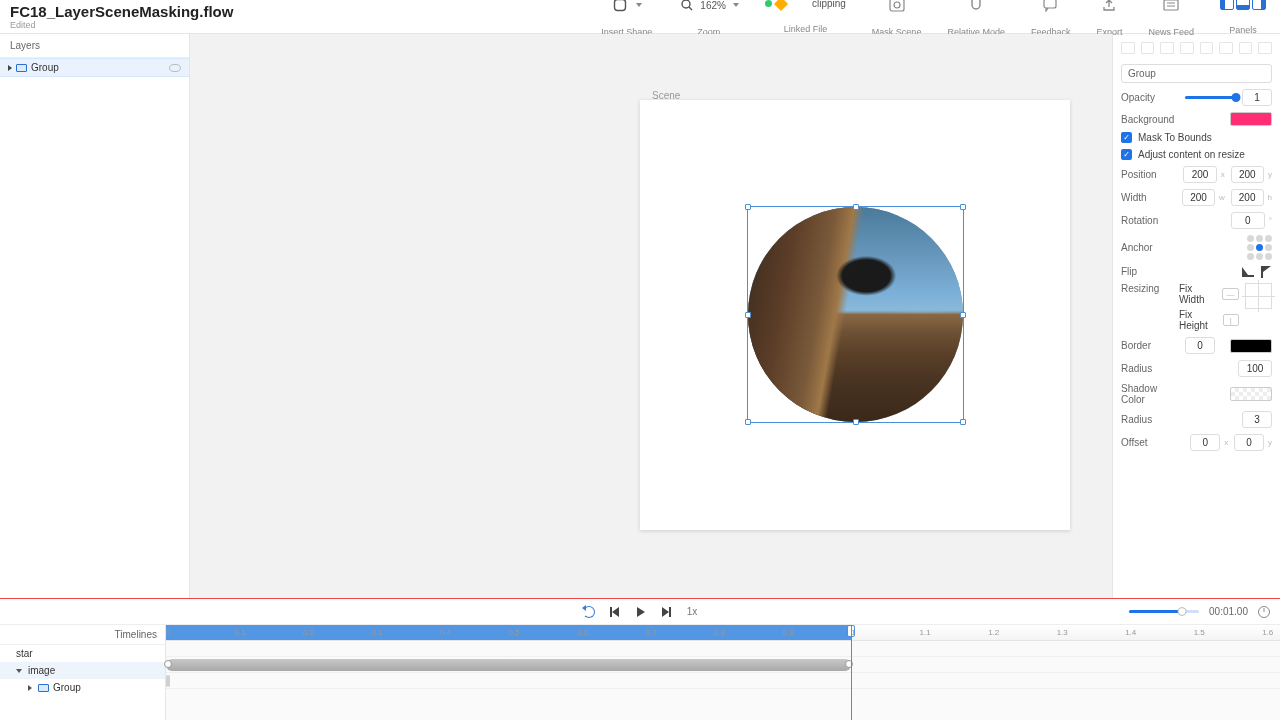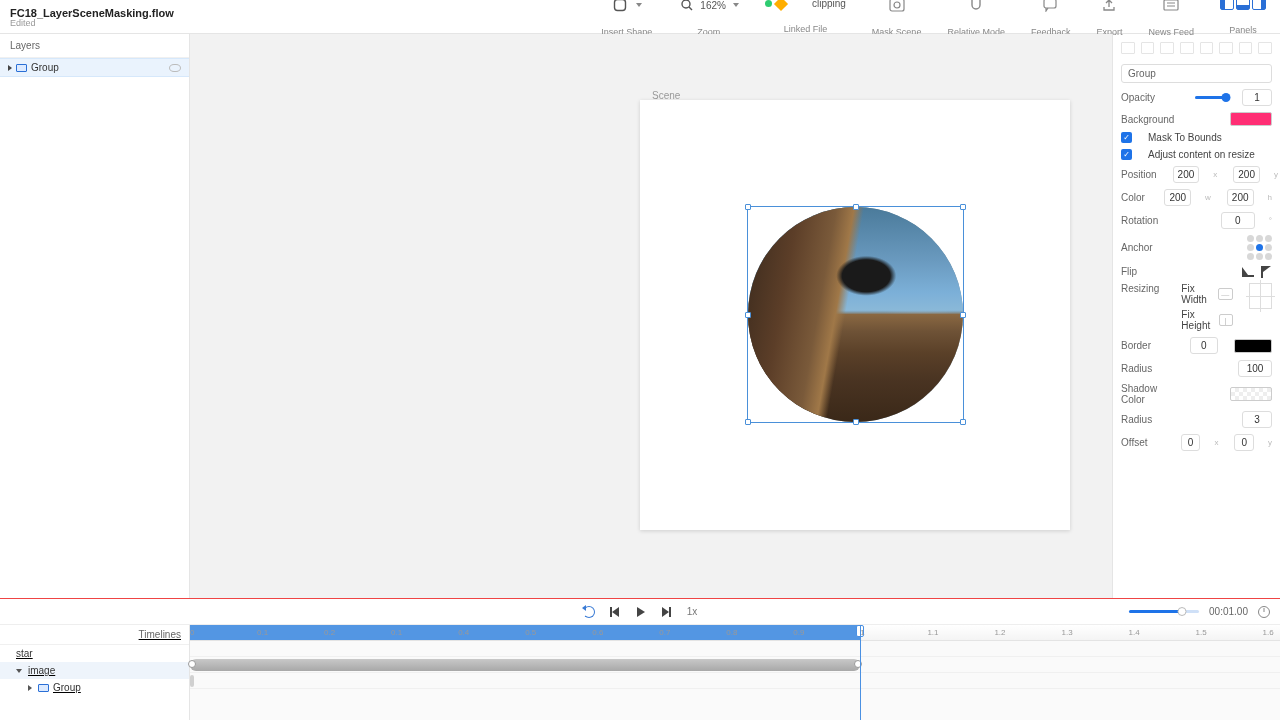--- a/index.html
+++ b/index.html
@@ -2,21 +2,21 @@
 <html><head>
 <meta charset="utf-8">
 <style>
 * { box-sizing: border-box; margin: 0; padding: 0; font-family: -apple-system, BlinkMacSystemFont, "Segoe UI", Helvetica, Arial, sans-serif; }
 html, body { width: 1280px; height: 720px; overflow: hidden; background: #fff; }
 .root { display: flex; flex-direction: column; width: 100%; height: 100%; }
 
 
 .titlebar { height: 34px; display: flex; align-items: center; padding: 2px 10px 0 10px; border-bottom: 1px solid #e5e5e5; }
 .titlebar .title-col { display: flex; flex-direction: column; line-height: 1.1; }
-.titlebar .title { font-size: 11px; font-weight: 600; color: #222; }
+.titlebar .title { font-size: 15px; font-weight: 600; color: #222; }
 .titlebar .subtitle { font-size: 9px; color: #999; }
 .titlebar .spacer { flex: 1; }
 .titlebar .tool-group { display: flex; gap: 18px; align-items: flex-start; }
 .tool-btn { display: flex; flex-direction: column; align-items: center; gap: 15px; cursor: pointer; padding: 0 4px; }
 .tool-btn .ico { width: 18px; height: 14px; display: flex; align-items: center; justify-content: center; color: #555; }
 .tool-btn .lbl { font-size: 9px; color: #888; }
 .tool-sub { display: flex; align-items: center; gap: 4px; }
 .chev-down { width: 0; height: 0; border-left: 3px solid transparent; border-right: 3px solid transparent; border-top: 4px solid #888; display:inline-block; margin-left: 3px;}
 .dot-green { width:7px; height:7px; border-radius:50%; background:#2ecc71; display:inline-block; }
 .sketch-diamond { width:10px; height:10px; transform: rotate(45deg); background:#ffae00; display:inline-block; }
@@ -47,21 +47,21 @@
   linear-gradient(180deg, #4a7a9a 0%, #6a9abf 25%, #7cb0d8 40%, #8ab8d8 48%, transparent 50%),
   linear-gradient(180deg, transparent 48%, #8a6842 50%, #6e5236 58%, #5a4028 68%, #4a3422 80%, #3a2818 100%),
   radial-gradient(ellipse 120px 120px at 80% 75%, #cfd8de 0%, #b8c6ce 30%, transparent 55%),
   #6e8a9a;
 }
 
 .inspector { width:168px; border-left:1px solid #e5e5e5; padding:6px 8px; font-size:10px; color:#444; display:flex; flex-direction:column; gap:6px; overflow:hidden; }
 .align-row { display:flex; gap:6px; justify-content:space-between; padding:2px 0 4px 0; }
 .align-ic { width:14px; height:12px; border:1px solid #ccc; border-radius:1px; opacity:.5; }
 .insp-name { border:1px solid #ddd; border-radius:3px; padding:3px 6px; color:#666; }
-.prop-row { display:flex; align-items:center; gap:16px; }
+.prop-row { display:flex; align-items:center; gap:6px; }
 .prop-row .pl { width:58px; color:#666; }
 .num-input { border:1px solid #ddd; border-radius:3px; padding:2px 4px; width:34px; text-align:center; color:#333; font-size:10px; background:#fff;}
 .num-input.sm { width:30px; }
 .unit { font-size:8px; color:#bbb; margin-left:-2px;}
 .slider { flex:1; height:3px; background:#cfe0f7; border-radius:2px; position:relative; }
 .slider .fill { position:absolute; left:0; top:0; bottom:0; background:#1e73e8; border-radius:2px; }
 .slider .knob { position:absolute; top:-3px; width:9px; height:9px; background:#1e73e8; border-radius:50%; transform:translateX(-50%);}
 .swatch { width:42px; height:14px; border:1px solid #ccc; border-radius:2px; margin-left:auto; }
 .swatch.pink { background:#ff2e74; }
 .swatch.black { background:#000; }
@@ -93,21 +93,21 @@
 .skip.back .tri-s{border-right:7px solid #444;}
 .skip.fwd .tri-s{border-left:7px solid #444;}
 .loop-ic{width:14px;height:12px;border:1.5px solid #3a7bd5;border-radius:6px;border-left-color:transparent;position:relative;}
 .loop-ic::after{content:"";position:absolute;left:-2px;top:-2px;width:0;height:0;border-top:3px solid transparent;border-bottom:3px solid transparent;border-right:4px solid #3a7bd5;}
 .zoom-slider{width:70px;}
 .timecode{font-size:10px;color:#666;}
 .clock-ic{width:12px;height:12px;border:1.2px solid #888;border-radius:50%;position:relative;}
 .clock-ic::before{content:"";position:absolute;left:50%;top:50%;width:1px;height:4px;background:#888;transform-origin:bottom;transform:translate(-50%,-100%);}
 
 .tl-body { flex:1; display:flex; }
-.tl-left { width:190px; border-right:1px solid #e5e5e5; display:flex; flex-direction:column;text-decoration:underline; }
+.tl-left { width:166px; border-right:1px solid #e5e5e5; display:flex; flex-direction:column; }
 .tl-left .hdr { font-size:10px; color:#666; padding:4px 8px; border-bottom:1px solid #f0f0f0;}
 .tl-row { font-size:10px; color:#333; padding:3px 8px 3px 16px; display:flex; align-items:center; gap:4px; }
 .tl-row.sel { background:#eef4fb; }
 .tl-row .tri2{width:0;height:0;border-left:3px solid transparent;border-right:3px solid transparent;border-top:4px solid #555; margin-right:2px;}
 .tl-row .tri2.r{border-top:3px solid transparent;border-bottom:3px solid transparent;border-left:4px solid #555;border-right:none;}
 .tl-row.indent{padding-left:28px;}
 
 .tl-tracks { flex:1; position:relative; background:#fafafa; }
 .ruler { height:16px; background:linear-gradient(#fff,#f4f4f4); border-bottom:1px solid #e4e4e4; position:relative; font-size:8px; color:#999; }
 .ruler .sel-range{position:absolute;left:0;top:0;bottom:0;background:#4a90e2;opacity:.95;}
@@ -286,21 +286,21 @@
       </div>
 
       <div class="prop-row">
         <span class="pl">Position</span>
         <span class="num-input">200</span>
           <span class="unit">x</span>
         <span class="num-input">200</span>
           <span class="unit">y</span>
       </div>
       <div class="prop-row">
-        <span class="pl">Color</span>
+        <span class="pl">Width</span>
         <span class="num-input">200</span>
           <span class="unit">w</span>
         <span class="num-input">200</span>
           <span class="unit">h</span>
       </div>
       <div class="prop-row">
         <span class="pl">Rotation</span>
         <span style="flex:1"></span>
         <span class="num-input">0</span>
           <span class="unit">°</span>

